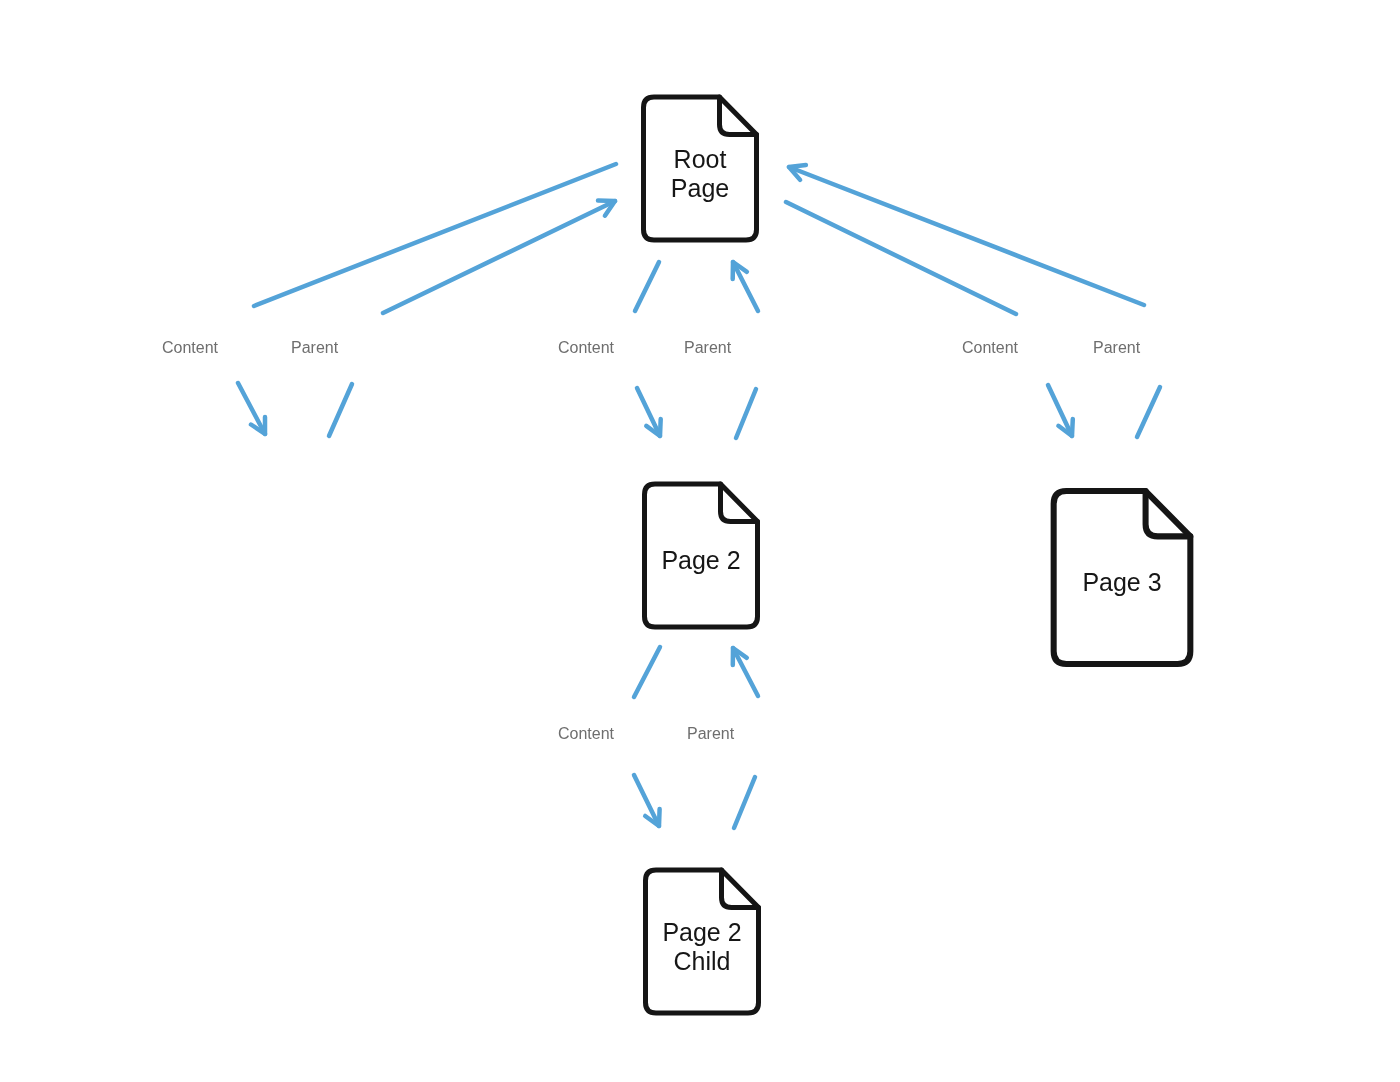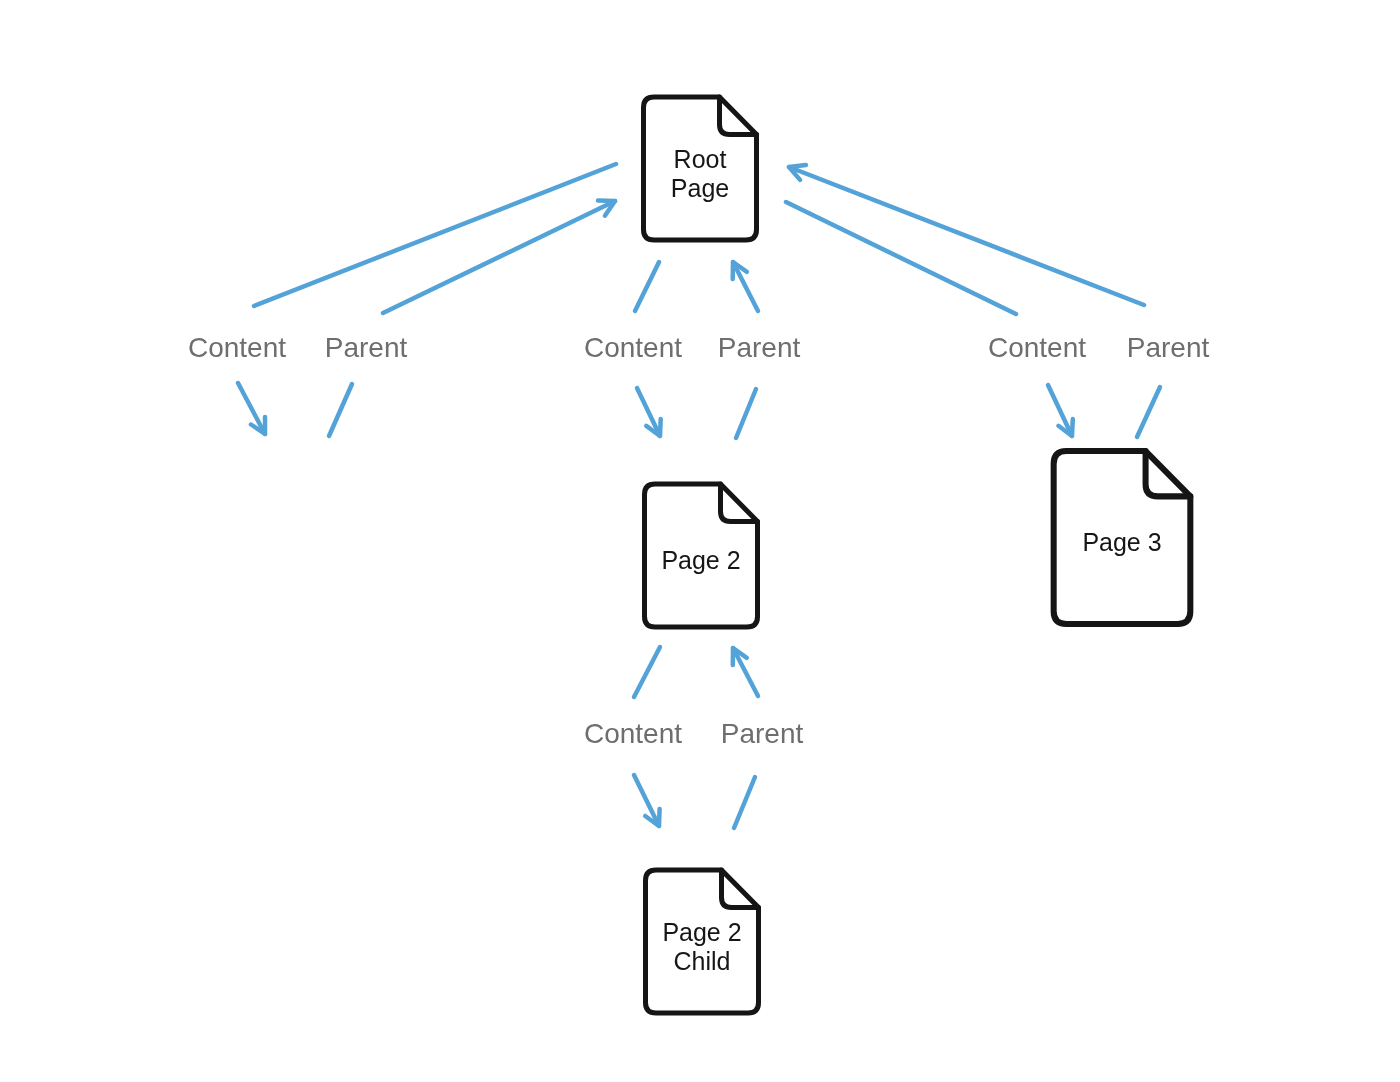--- a/index.html
+++ b/index.html
@@ -30,22 +30,22 @@
     font-size: 25px; line-height: 29px;
     color: #161616;
     white-space: pre-line;
     padding-top: 10px;
     box-sizing: border-box;
   }
   .edge-label {
     position: absolute;
     width: 150px;
     margin-left: -75px;
-    text-align: center;
-    font-size: 28px;
+    text-align: left;
+    font-size: 16px;
     line-height: 28px;
     color: #6e6e6e;
   }
 </style>
 </head>
 <body>
 
 <div class="stage">
 
   <svg class="edges" viewBox="0 0 1400 1082" xmlns="http://www.w3.org/2000/svg">
@@ -118,21 +118,21 @@
 
 
   <div class="page-node" style="left:642px; top:466px;">
     <svg class="doc" viewBox="0 0 118 148" xmlns="http://www.w3.org/2000/svg">
       <path class="doc-outline" d="M 78.5 2.5 L 13 2.5 Q 2.5 2.5 2.5 13 L 2.5 135 Q 2.5 145.5 13 145.5 L 105 145.5 Q 115.5 145.5 115.5 135 L 115.5 40 Z"></path>
       <path class="doc-fold" d="M 78.5 2.5 L 78.5 30 Q 78.5 40 88.5 40 L 115.5 40"></path>
     </svg>
     <div class="page-title">Page 2</div>
   </div>
 
-  <div class="page-node" style="left:1041px; top:448px;padding-left:44px;">
+  <div class="page-node" style="left:1041px; top:488px;padding-left:44px;">
     <svg class="doc" viewBox="0 0 118 148" xmlns="http://www.w3.org/2000/svg">
       <path class="doc-outline" d="M 78.5 2.5 L 13 2.5 Q 2.5 2.5 2.5 13 L 2.5 135 Q 2.5 145.5 13 145.5 L 105 145.5 Q 115.5 145.5 115.5 135 L 115.5 40 Z"></path>
       <path class="doc-fold" d="M 78.5 2.5 L 78.5 30 Q 78.5 40 88.5 40 L 115.5 40"></path>
     </svg>
     <div class="page-title">Page 3</div>
   </div>
 
   <div class="page-node" style="left:643px; top:852px;">
     <svg class="doc" viewBox="0 0 118 148" xmlns="http://www.w3.org/2000/svg">
       <path class="doc-outline" d="M 78.5 2.5 L 13 2.5 Q 2.5 2.5 2.5 13 L 2.5 135 Q 2.5 145.5 13 145.5 L 105 145.5 Q 115.5 145.5 115.5 135 L 115.5 40 Z"></path>

